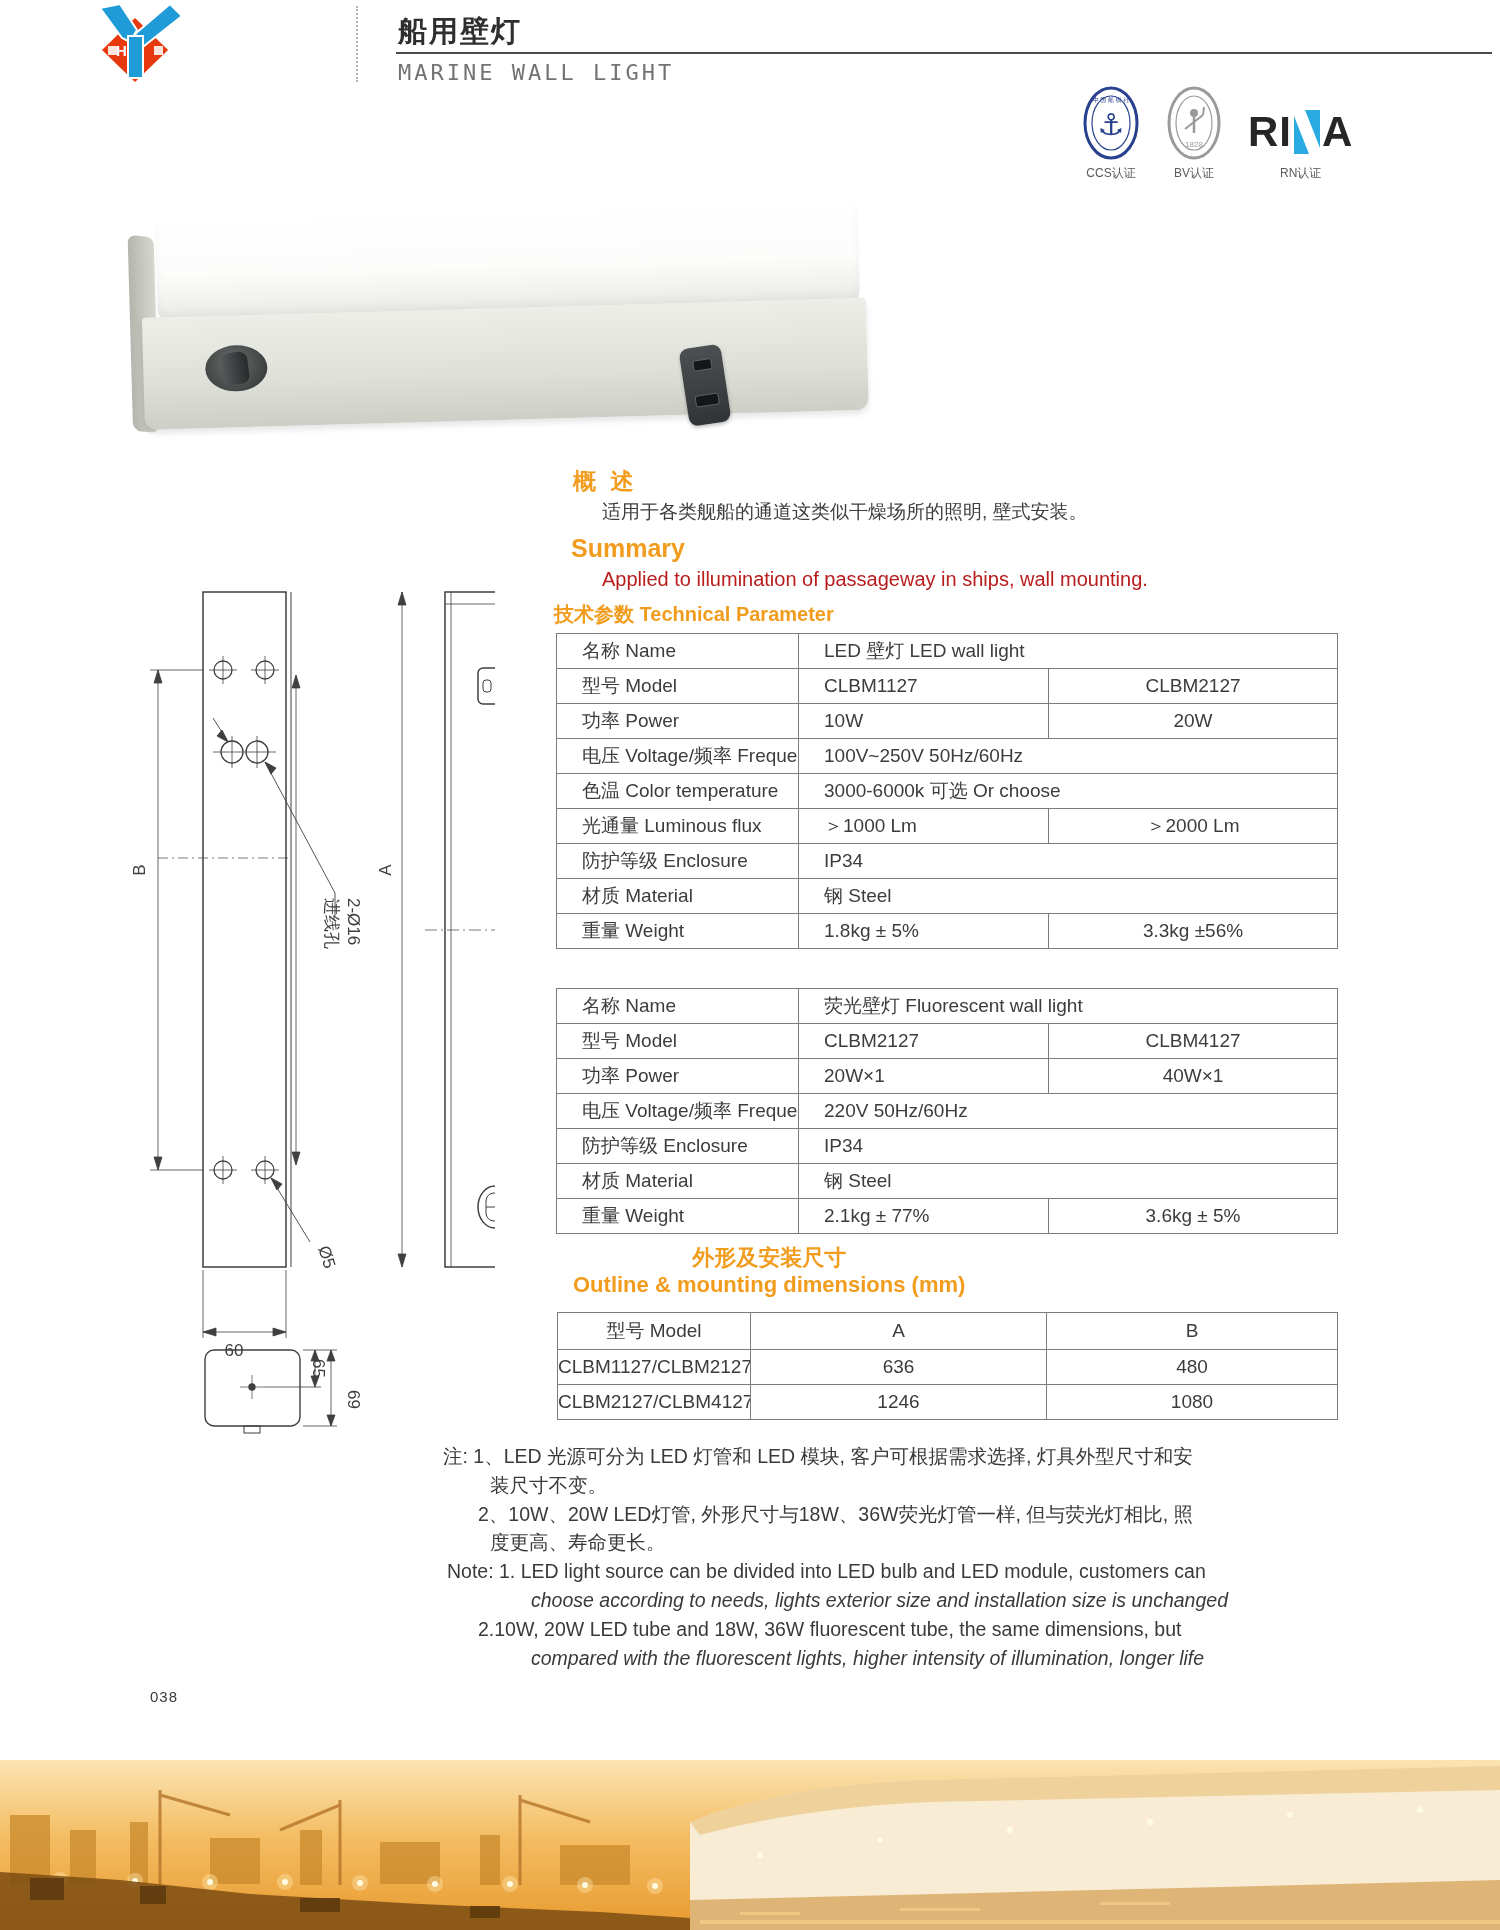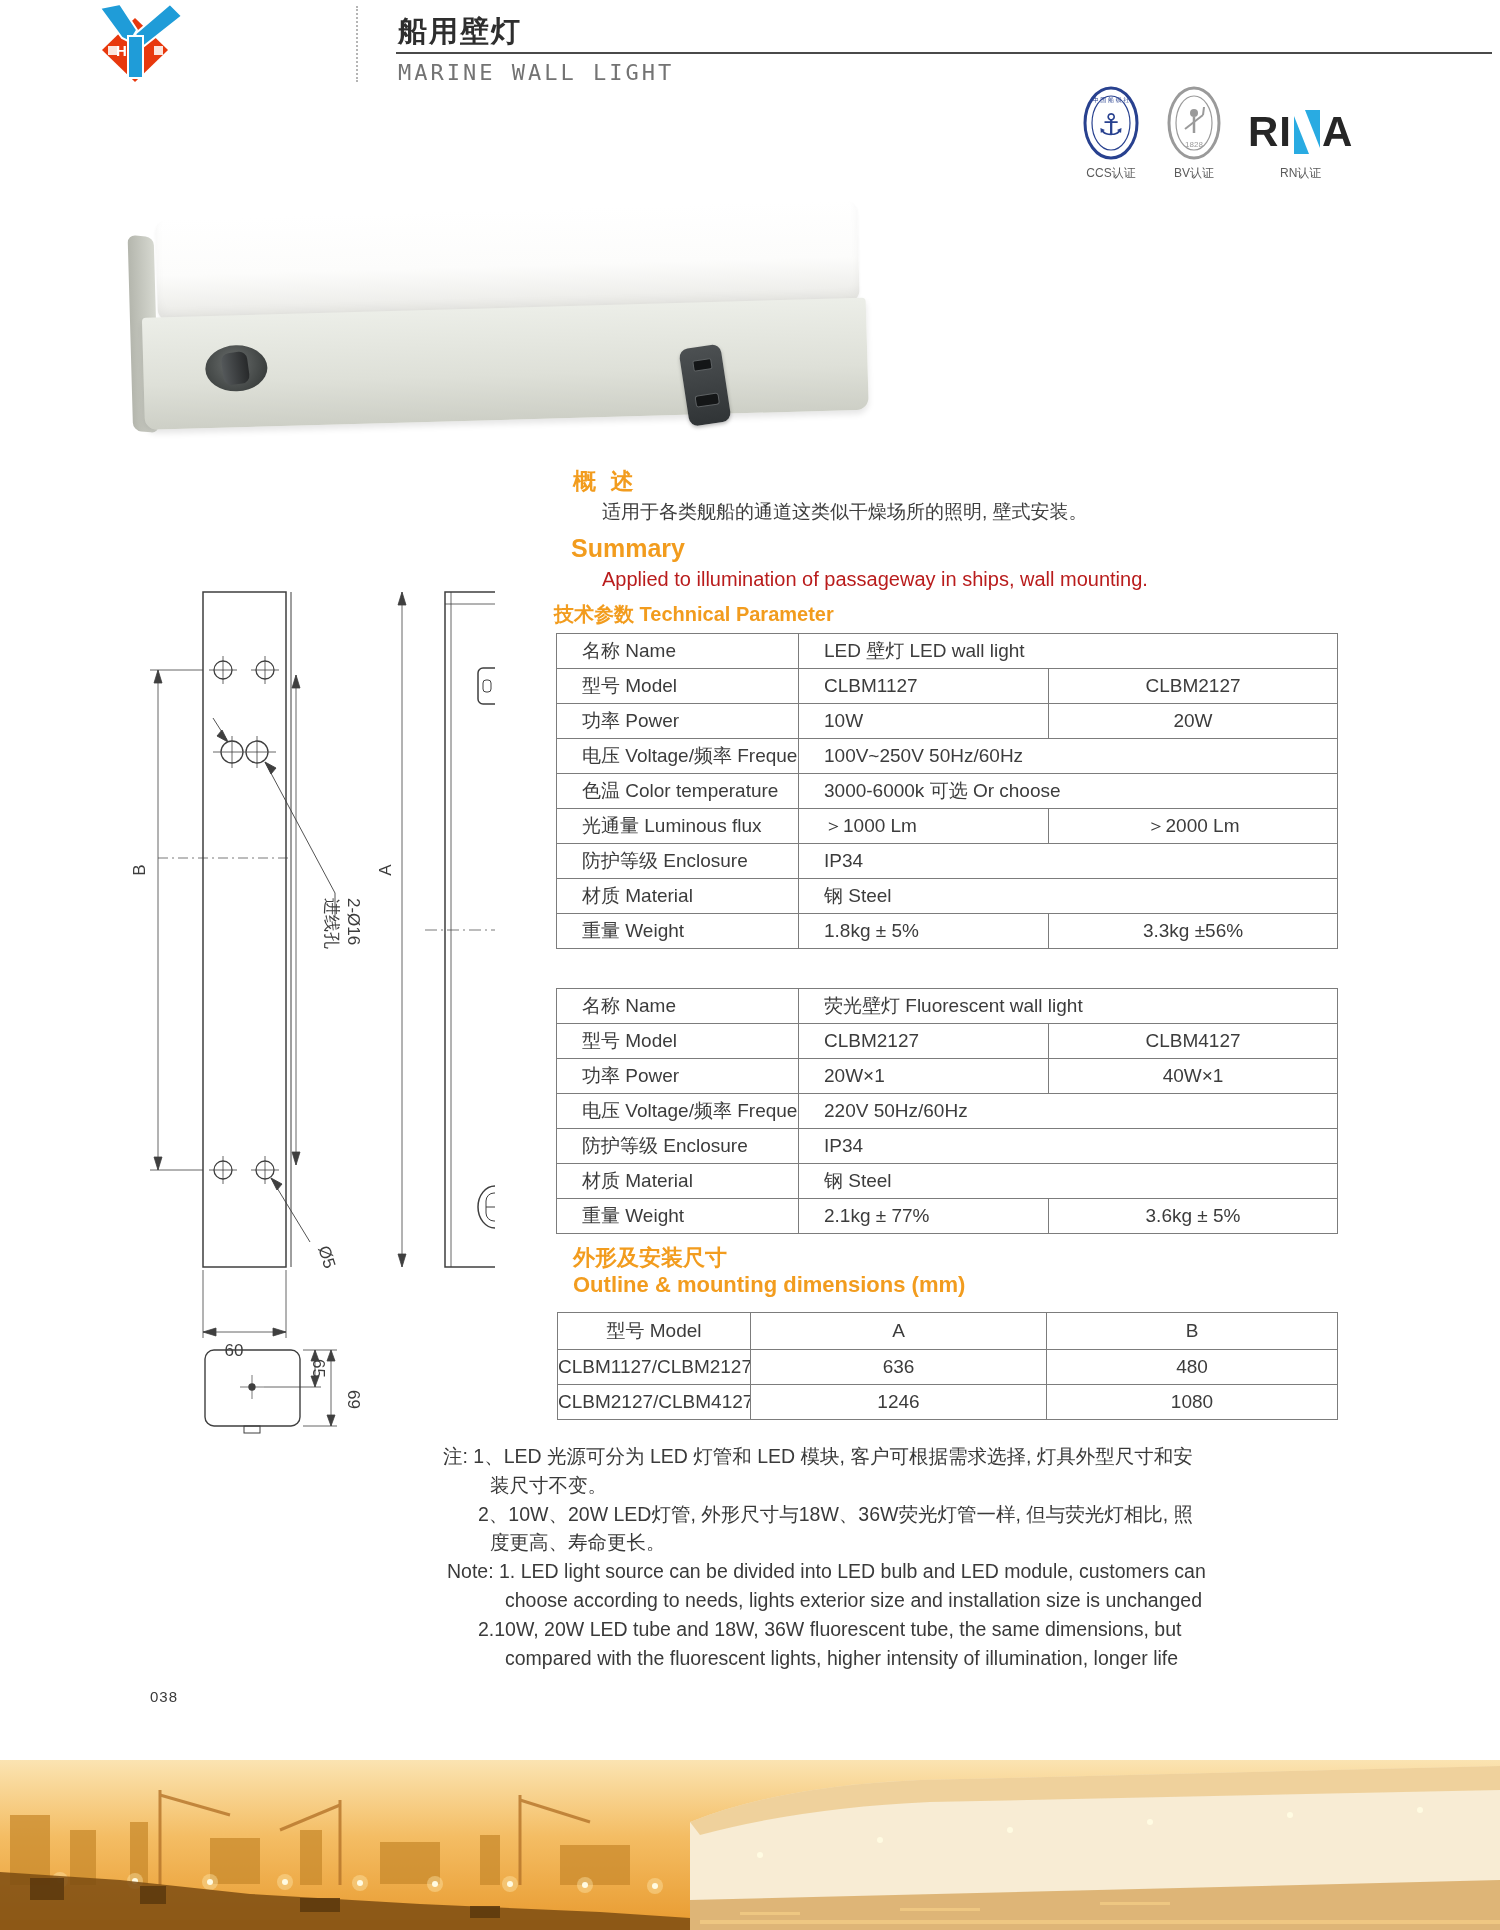--- a/index.html
+++ b/index.html
@@ -37,21 +37,21 @@
       background:linear-gradient(90deg,#54585a,#27292a);transform:rotate(-6deg);}
   .ph-socket{position:absolute;left:554px;top:156px;width:42px;height:78px;border-radius:9px;
       background:linear-gradient(180deg,#4c5052,#303436);transform:rotate(-7deg);
       box-shadow:0 2px 4px rgba(0,0,0,.25);}
   .ph-socket .s1{position:absolute;left:12px;top:13px;width:17px;height:9px;border-radius:2px;
       background:#141617;border:1px solid #5e6264;}
   .ph-socket .s2{position:absolute;left:9px;top:48px;width:22px;height:10px;border-radius:3px;
       background:#141617;border:1px solid #5e6264;}
 
   
-  .h-or{position:absolute;color:#f29c1e;font-weight:bold;}
+  .h-or{position:absolute;color:#f29c1e;font-weight:bold;text-align:center;}
   .h-ov-cn{left:573px;top:466px;font-size:23px;letter-spacing:4px;}
   .p-ov-cn{position:absolute;left:602px;top:499px;font-size:19px;}
   .h-sum{left:571px;top:534px;font-size:25px;}
   .p-sum{position:absolute;left:602px;top:568px;font-size:20px;color:#b91c1c;}
   .h-tech{left:554px;top:601px;font-size:20px;}
   .h-outline{left:573px;top:1245px;font-size:22px;line-height:1.22;}
 
   
   table{border-collapse:collapse;table-layout:fixed;font-size:19px;color:#3c3c3c;}
   td,th{border:1px solid #7c7c7c;height:34px;padding:0 0 0 25px;text-align:left;font-weight:normal;overflow:hidden;white-space:nowrap;}
@@ -60,21 +60,21 @@
   .t2{top:988px;}
   .t-spec col.c-lbl{width:242px;} .t-spec col.c-v1{width:250px;} .t-spec col.c-v2{width:289px;}
   .t-spec td.v2{text-align:center;padding:0;}
   .t3{position:absolute;left:557px;top:1312px;width:780px;}
   .t3 col.c3a{width:193px;} .t3 col.c3b{width:296px;} .t3 col.c3c{width:291px;}
   .t3 th,.t3 td{text-align:center;padding:0;}
   .t3 th{height:36px;}
 
   
   .notes{position:absolute;left:443px;top:1442px;width:930px;font-size:19.5px;line-height:28.8px;color:#3a3a3a;}
-  .n-i0{margin-left:0;} .n-i4{margin-left:4px;} .n-i35{margin-left:35px;} .n-i47{margin-left:47px;} .n-i62{margin-left:62px;}
+  .n-i0{margin-left:0;} .n-i4{margin-left:4px;} .n-i35{margin-left:35px;} .n-i47{margin-left:47px;} .n-i62{margin-left:88px;font-style:italic;}
 
   .pageno{position:absolute;left:150px;top:1688px;font-size:15px;letter-spacing:1px;color:#3a3a3a;}
 
   
   .drawing{position:absolute;left:105px;top:560px;}
   .drawing text{font-family:"Liberation Sans",sans-serif;font-size:17px;fill:#3d3d3d;}
 
   
   .footer-photo{position:absolute;left:0;top:1760px;width:1500px;height:170px;}
 </style>

